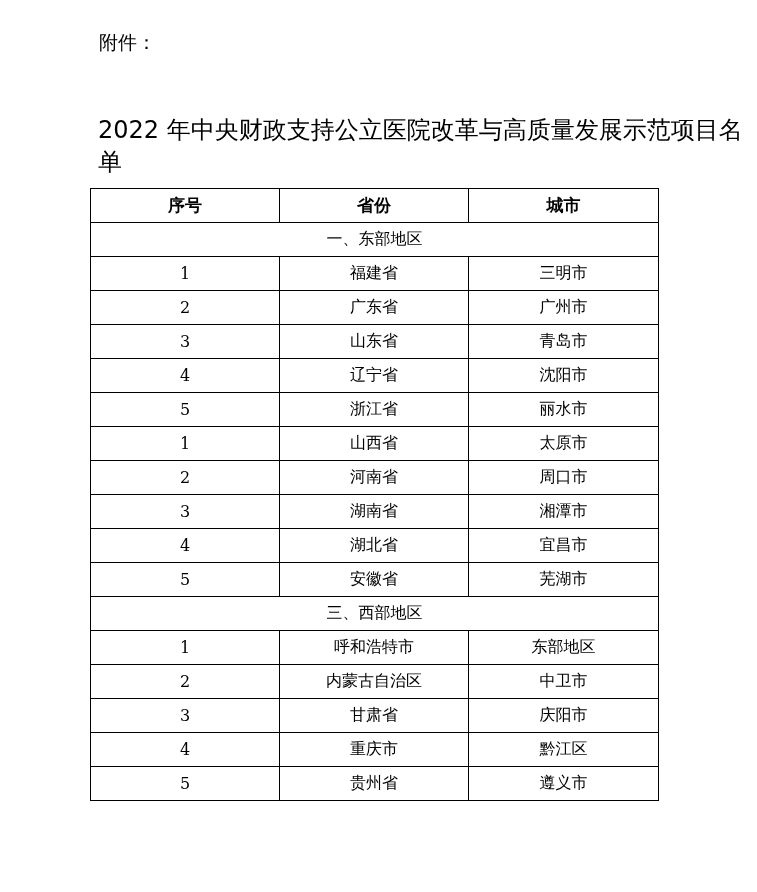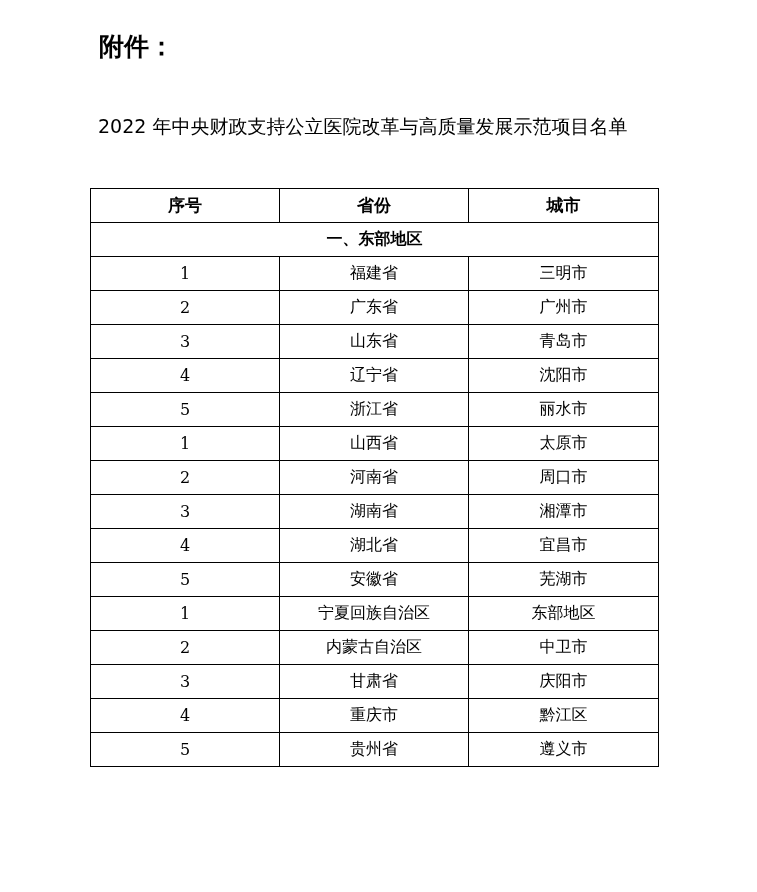--- a/index.html
+++ b/index.html
@@ -1,23 +1,23 @@
 <!DOCTYPE html>
 <html><head>
 <meta charset="utf-8">
 <style>
   html, body { margin:0; padding:0; background:#ffffff; }
   body { width:757px; height:892px; position:relative; overflow:hidden; color:#000; }
-  .attach { position:absolute; left:99px; top:30px; font-family:"DejaVu Sans", sans-serif; font-size:25px; font-weight:bold; }
-  .title { position:absolute; left:98px; top:114px; font-family:"DejaVu Sans", sans-serif; font-size:19px; }
+  .attach { position:absolute; left:99px; top:30px; font-family:"DejaVu Sans", sans-serif; font-size:19px; font-weight:normal; }
+  .title { position:absolute; left:98px; top:114px; font-family:"DejaVu Sans", sans-serif; font-size:24px; }
   table { position:absolute; left:90px; top:188px; border-collapse:collapse; width:569px; font-family:"DejaVu Serif", serif; }
   td, th { border:1px solid #000; height:33px; padding:0; text-align:center; font-size:16px; font-weight:normal; }
   th { font-family:"DejaVu Sans", sans-serif; font-weight:bold; font-size:17px; }
   .c1 { width:188px; } .c2 { width:188px;font-family:Liberation Serif, serif; } .c3 { width:189px; }
-  .region td { font-weight:bold; font-size:16px; }
+  .region td { font-weight:normal; font-size:16px; }
 </style>
 </head>
 <body>
 
 <div class="attach">附件：</div>
 <div class="title">2022 年中央财政支持公立医院改革与高质量发展示范项目名单</div>
 
 <table>
   <thead>
     <tr>
@@ -75,23 +75,26 @@
         <td>4</td>
         <td>湖北省</td>
         <td>宜昌市</td>
       </tr>
     <tr>
         <td>5</td>
         <td>安徽省</td>
         <td>芜湖市</td>
       </tr>
 
+    <tr class="region">
+        <td colspan="3">三、西部地区</td>
+      </tr>
     <tr>
         <td>1</td>
-        <td>宁夏回族自治区</td>
+        <td>呼和浩特市</td>
         <td>东部地区</td>
       </tr>
     <tr>
         <td>2</td>
         <td>内蒙古自治区</td>
         <td>中卫市</td>
       </tr>
     <tr>
         <td>3</td>
         <td>甘肃省</td>

